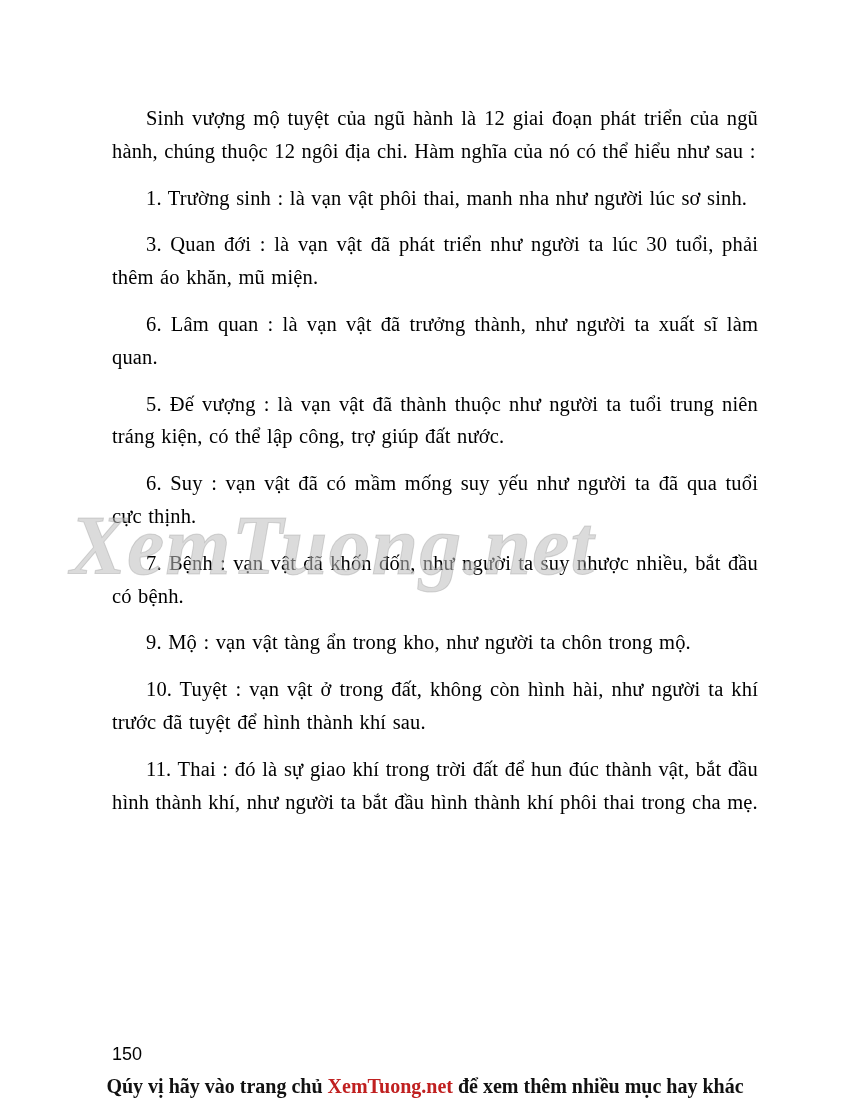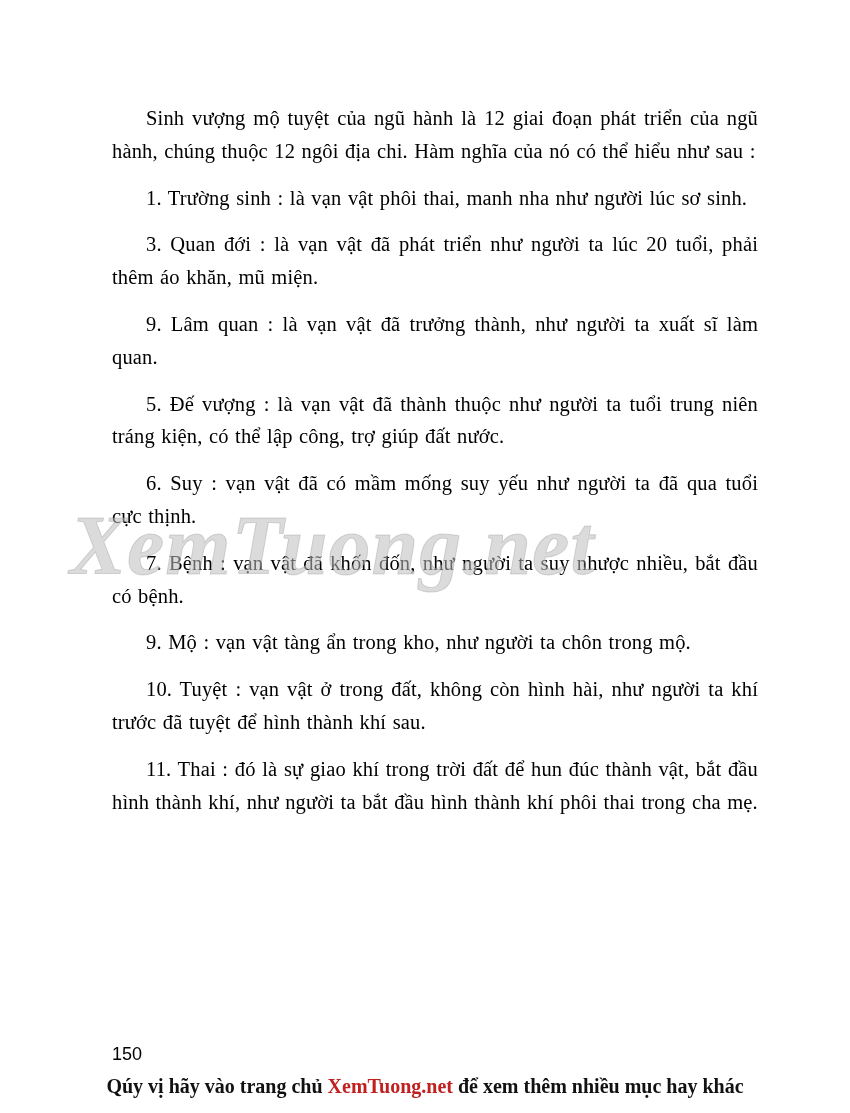--- a/index.html
+++ b/index.html
@@ -78,22 +78,22 @@
   }
 </style>
 </head>
 <body>
 
 <div class="page">
 
   <div class="content">
     <p class="para indent">Sinh vượng mộ tuyệt của ngũ hành là 12 giai đoạn phát triển của ngũ hành, chúng thuộc 12 ngôi địa chi. Hàm nghĩa của nó có thể hiểu như sau :</p>
     <p class="para indent">1. Trường sinh : là vạn vật phôi thai, manh nha như người lúc sơ sinh.</p>
-    <p class="para indent">3. Quan đới : là vạn vật đã phát triển như người ta lúc 20 tuổi, phải thêm áo khăn, mũ miện.</p>
-    <p class="para indent">9. Lâm quan : là vạn vật đã trưởng thành, như người ta xuất sĩ làm quan.</p>
+    <p class="para indent">3. Quan đới : là vạn vật đã phát triển như người ta lúc 30 tuổi, phải thêm áo khăn, mũ miện.</p>
+    <p class="para indent">6. Lâm quan : là vạn vật đã trưởng thành, như người ta xuất sĩ làm quan.</p>
     <p class="para indent">5. Đế vượng : là vạn vật đã thành thuộc như người ta tuổi trung niên tráng kiện, có thể lập công, trợ giúp đất nước.</p>
     <p class="para indent">6. Suy : vạn vật đã có mầm mống suy yếu như người ta đã qua tuổi cực thịnh.</p>
     <p class="para indent">7. Bệnh : vạn vật đã khốn đốn, như người ta suy nhược nhiều, bắt đầu có bệnh.</p>
     <p class="para indent">9. Mộ : vạn vật tàng ẩn trong kho, như người ta chôn trong mộ.</p>
     <p class="para indent">10. Tuyệt : vạn vật ở trong đất, không còn hình hài, như người ta khí trước đã tuyệt để hình thành khí sau.</p>
     <p class="para indent">11. Thai : đó là sự giao khí trong trời đất để hun đúc thành vật, bắt đầu hình thành khí, như người ta bắt đầu hình thành khí phôi thai trong cha mẹ.</p>
   </div>
 
   <div class="watermark">XemTuong.net</div>
 

